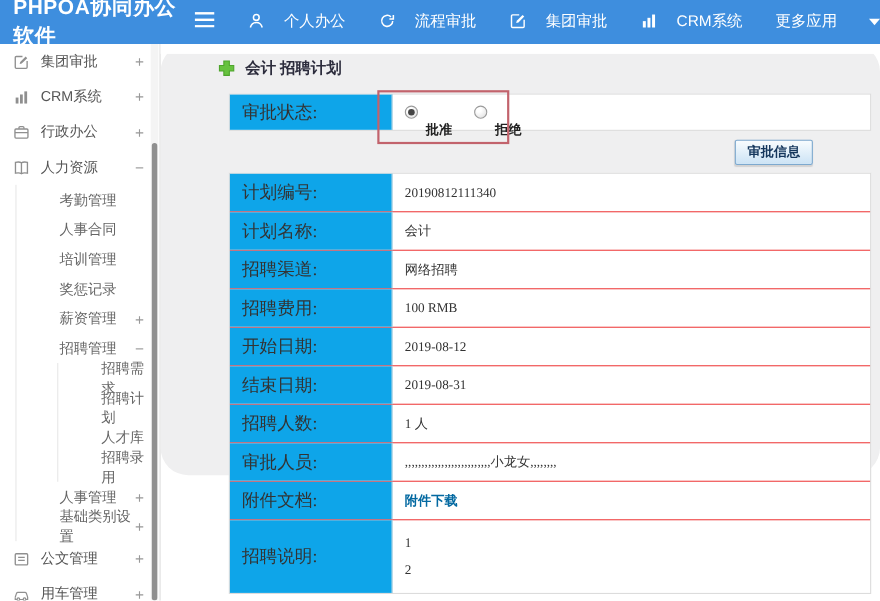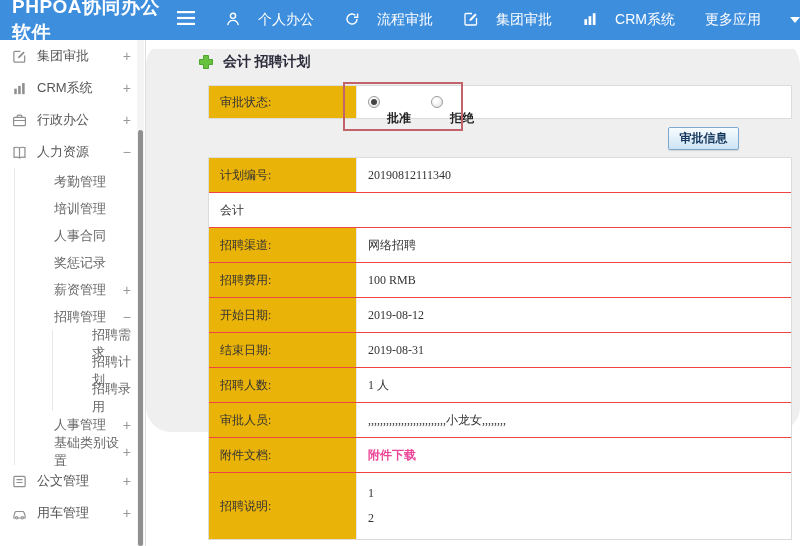--- a/index.html
+++ b/index.html
@@ -34,24 +34,24 @@
   .content{position:absolute;left:146px;top:40px;width:654px;height:392px;background:#efeff0;border-radius:25px;}
   .top-strip{position:absolute;top:0;left:0;width:654px;height:9px;background:#fff;}
   .page-title{position:absolute;left:52px;top:13px;display:flex;align-items:center;gap:9px;}
   .page-title .txt{font-family:"Liberation Serif",serif;font-size:14px;font-weight:bold;color:#2c2c3c;}
   .panel{position:absolute;left:62px;width:584px;background:#fff;border:1px solid #dcdcdc;box-sizing:border-box;font-family:"Liberation Serif",serif;}
   .panel1{top:45px;}
   .panel2{top:117px;}
   .row{display:flex;height:34px;border-bottom:1px solid #ef4444;}
   .row:last-child{border-bottom:none;}
   .row.tall{height:66px;}
-  .cell-label{width:148px;box-sizing:border-box;padding-left:11px;background:#eab308;border-right:1px solid #e6e6e6;font-size:12px;color:#333;display:flex;align-items:center;}
+  .cell-label{width:148px;box-sizing:border-box;padding-left:11px;background:#0ea5e9;border-right:1px solid #e6e6e6;font-size:16px;color:#333;display:flex;align-items:center;}
   .cell-value{flex:1;padding-left:11px;font-size:12px;color:#333;display:flex;align-items:center;}
   .cell-value.pre{white-space:pre-line;line-height:25px;}
-  .link{color:#ec4899;font-weight:bold;cursor:pointer;}
+  .link{color:#0369a1;font-weight:bold;cursor:pointer;}
   
   .radio-group{display:flex;align-items:center;}
   .radio{width:12px;height:12px;border-radius:50%;border:1px solid #9a9a9a;background:radial-gradient(circle at 35% 30%,#fff 20%,#dcdcdc);position:relative;margin-right:7px;cursor:pointer;box-sizing:border-box;}
   .radio.checked::after{content:"";position:absolute;left:2px;top:2px;width:6px;height:6px;border-radius:50%;background:#444;}
   .radio-label{font-size:12px;color:#222;font-weight:bold;margin-right:20px;cursor:pointer;margin-top:32px;}
   
   .btn-approve{
     position:absolute;left:522px;top:87px;width:69px;height:21px;
     border:1px solid #7da9cf;border-radius:2px;
     background:linear-gradient(#f8fcfe,#cce3f5);
@@ -161,42 +161,45 @@
         </svg>
       </span>
     <span>人力资源</span>
     <span class="sb-expander">−</span>
   </div>
   <div class="submenu">
     <div class="sb-item lv2">
         <span>考勤管理</span>
       </div>
     <div class="sb-item lv2">
+        <span>人事合同</span>
+      </div>
+    <div class="sb-item lv2">
         <span>培训管理</span>
-      </div>
-    <div class="sb-item lv2">
-        <span>人事合同</span>
       </div>
     <div class="sb-item lv2">
         <span>奖惩记录</span>
       </div>
     <div class="sb-item lv2">
       <span>薪资管理</span>
       <span class="sb-expander">+</span>
     </div>
     <div class="sb-item lv2">
       <span>招聘管理</span>
       <span class="sb-expander">−</span>
     </div>
     <div class="submenu">
       <div class="sb-item lv3">
           <span>招聘需求</span>
         </div>
       <div class="sb-item lv3">
           <span>招聘计划</span>
+        </div>
+      <div class="sb-item lv3">
+          <span>人才库</span>
         </div>
       <div class="sb-item lv3">
           <span>招聘录用</span>
         </div>
     </div>
     <div class="sb-item lv2">
       <span>人事管理</span>
       <span class="sb-expander">+</span>
     </div>
     <div class="sb-item lv2">
@@ -260,20 +263,21 @@
   <div class="annotation"></div>
 
   <div class="btn-approve">审批信息</div>
 
   <div class="panel panel2">
     <div class="row">
       <div class="cell-label">计划编号:</div>
       <div class="cell-value">20190812111340</div>
     </div>
     <div class="row">
+      <div class="cell-label">计划名称:</div>
       <div class="cell-value">会计</div>
     </div>
     <div class="row">
       <div class="cell-label">招聘渠道:</div>
       <div class="cell-value">网络招聘</div>
     </div>
     <div class="row">
       <div class="cell-label">招聘费用:</div>
       <div class="cell-value">100 RMB</div>
     </div>

